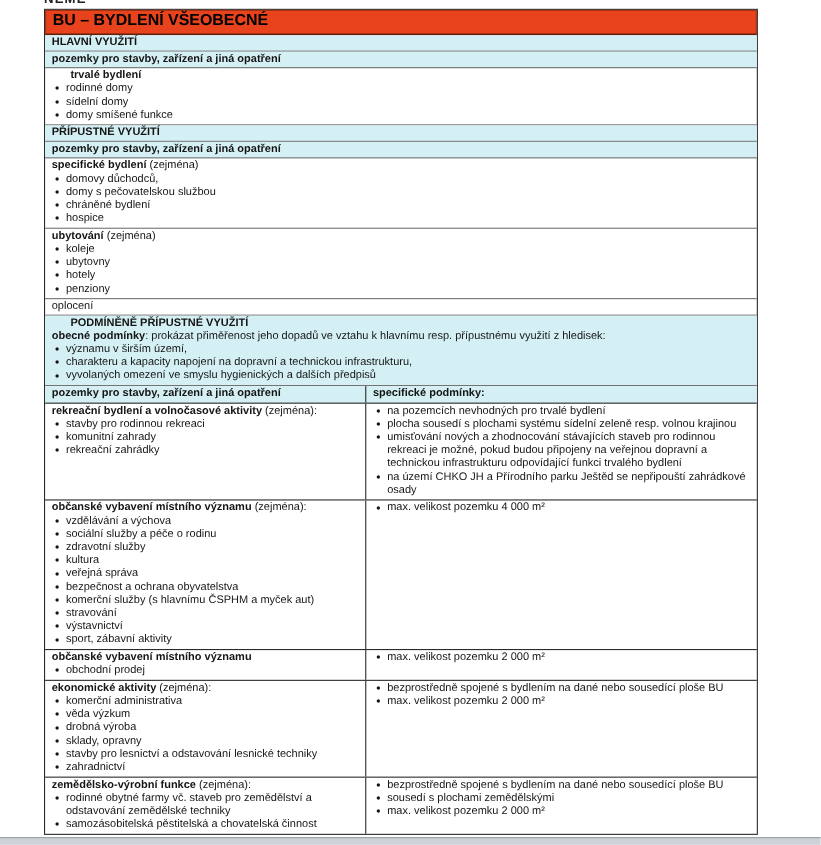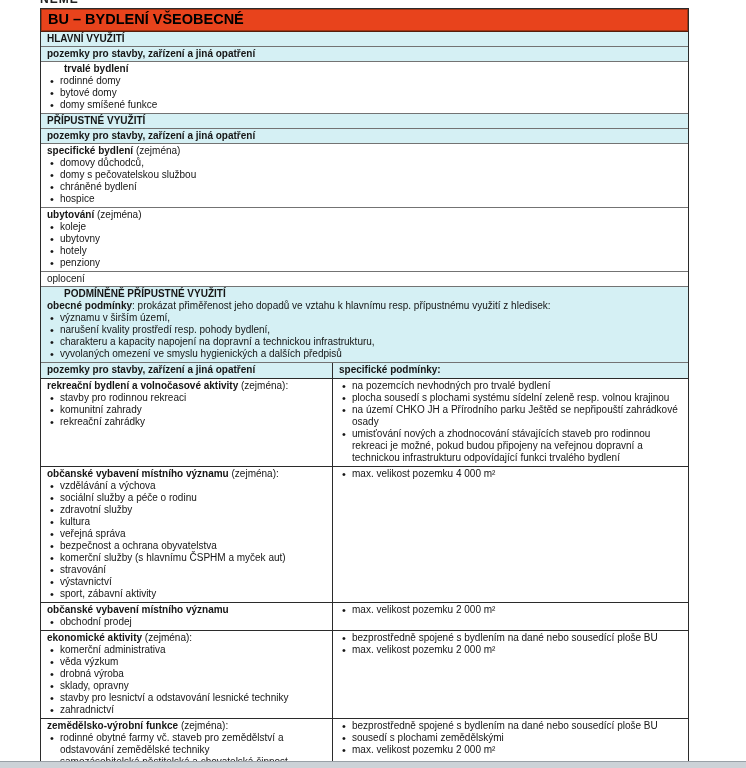--- a/index.html
+++ b/index.html
@@ -85,21 +85,21 @@
   </div>
 
   <div class="row blue hdr">HLAVNÍ VYUŽITÍ</div>
 
   <div class="row blue hdr">pozemky pro stavby, zařízení a jiná opatření</div>
 
   <div class="row cell-block">
     <span class="label-line bold">trvalé bydlení</span>
     <ul class="blist">
         <li>rodinné domy</li>
-        <li>bytové domy</li>
+        <li>sídelní domy</li>
         <li>domy smíšené funkce</li>
       </ul>
   </div>
 
   <div class="row blue hdr">PŘÍPUSTNÉ VYUŽITÍ</div>
 
   <div class="row blue hdr">pozemky pro stavby, zařízení a jiná opatření</div>
 
   <div class="row cell-block">
     <span class="label-line"><b>specifické bydlení</b><span> (zejména)</span></span>
@@ -121,21 +121,20 @@
       </ul>
   </div>
 
   <div class="row">oplocení</div>
 
   <div class="row blue cell-block">
     <span class="label-line bold">PODMÍNĚNĚ PŘÍPUSTNÉ VYUŽITÍ</span>
     <span class="label-line"><b>obecné podmínky</b><span>: prokázat přiměřenost jeho dopadů ve vztahu k hlavnímu resp. přípustnému využití z hledisek:</span></span>
     <ul class="blist">
         <li>významu v širším území,</li>
-        <li>narušení kvality prostředí resp. pohody bydlení,</li>
         <li>charakteru a kapacity napojení na dopravní a technickou infrastrukturu,</li>
         <li>vyvolaných omezení ve smyslu hygienických a dalších předpisů</li>
       </ul>
   </div>
 
   <div class="two-col blue">
     <div class="left hdr">pozemky pro stavby, zařízení a jiná opatření</div>
     <div class="right hdr">specifické podmínky:</div>
   </div>
 
@@ -145,22 +144,22 @@
       <ul class="blist">
           <li>stavby pro rodinnou rekreaci</li>
           <li>komunitní zahrady</li>
           <li>rekreační zahrádky</li>
         </ul>
     </div>
     <div class="right">
       <ul class="blist">
           <li>na pozemcích nevhodných pro trvalé bydlení</li>
           <li>plocha sousedí s plochami systému sídelní zeleně resp. volnou krajinou</li>
+          <li>umisťování nových a zhodnocování stávajících staveb pro rodinnou rekreaci je možné, pokud budou připojeny na veřejnou dopravní a technickou infrastrukturu odpovídající funkci trvalého bydlení</li>
           <li>na území CHKO JH a Přírodního parku Ještěd se nepřipouští zahrádkové osady</li>
-          <li>umisťování nových a zhodnocování stávajících staveb pro rodinnou rekreaci je možné, pokud budou připojeny na veřejnou dopravní a technickou infrastrukturu odpovídající funkci trvalého bydlení</li>
         </ul>
     </div>
   </div>
 
   <div class="two-col">
     <div class="left">
       <span class="label-line"><b>občanské vybavení místního významu</b><span> (zejména):</span></span>
       <ul class="blist">
           <li>vzdělávání a výchova</li>
           <li>sociální služby a péče o rodinu</li>

